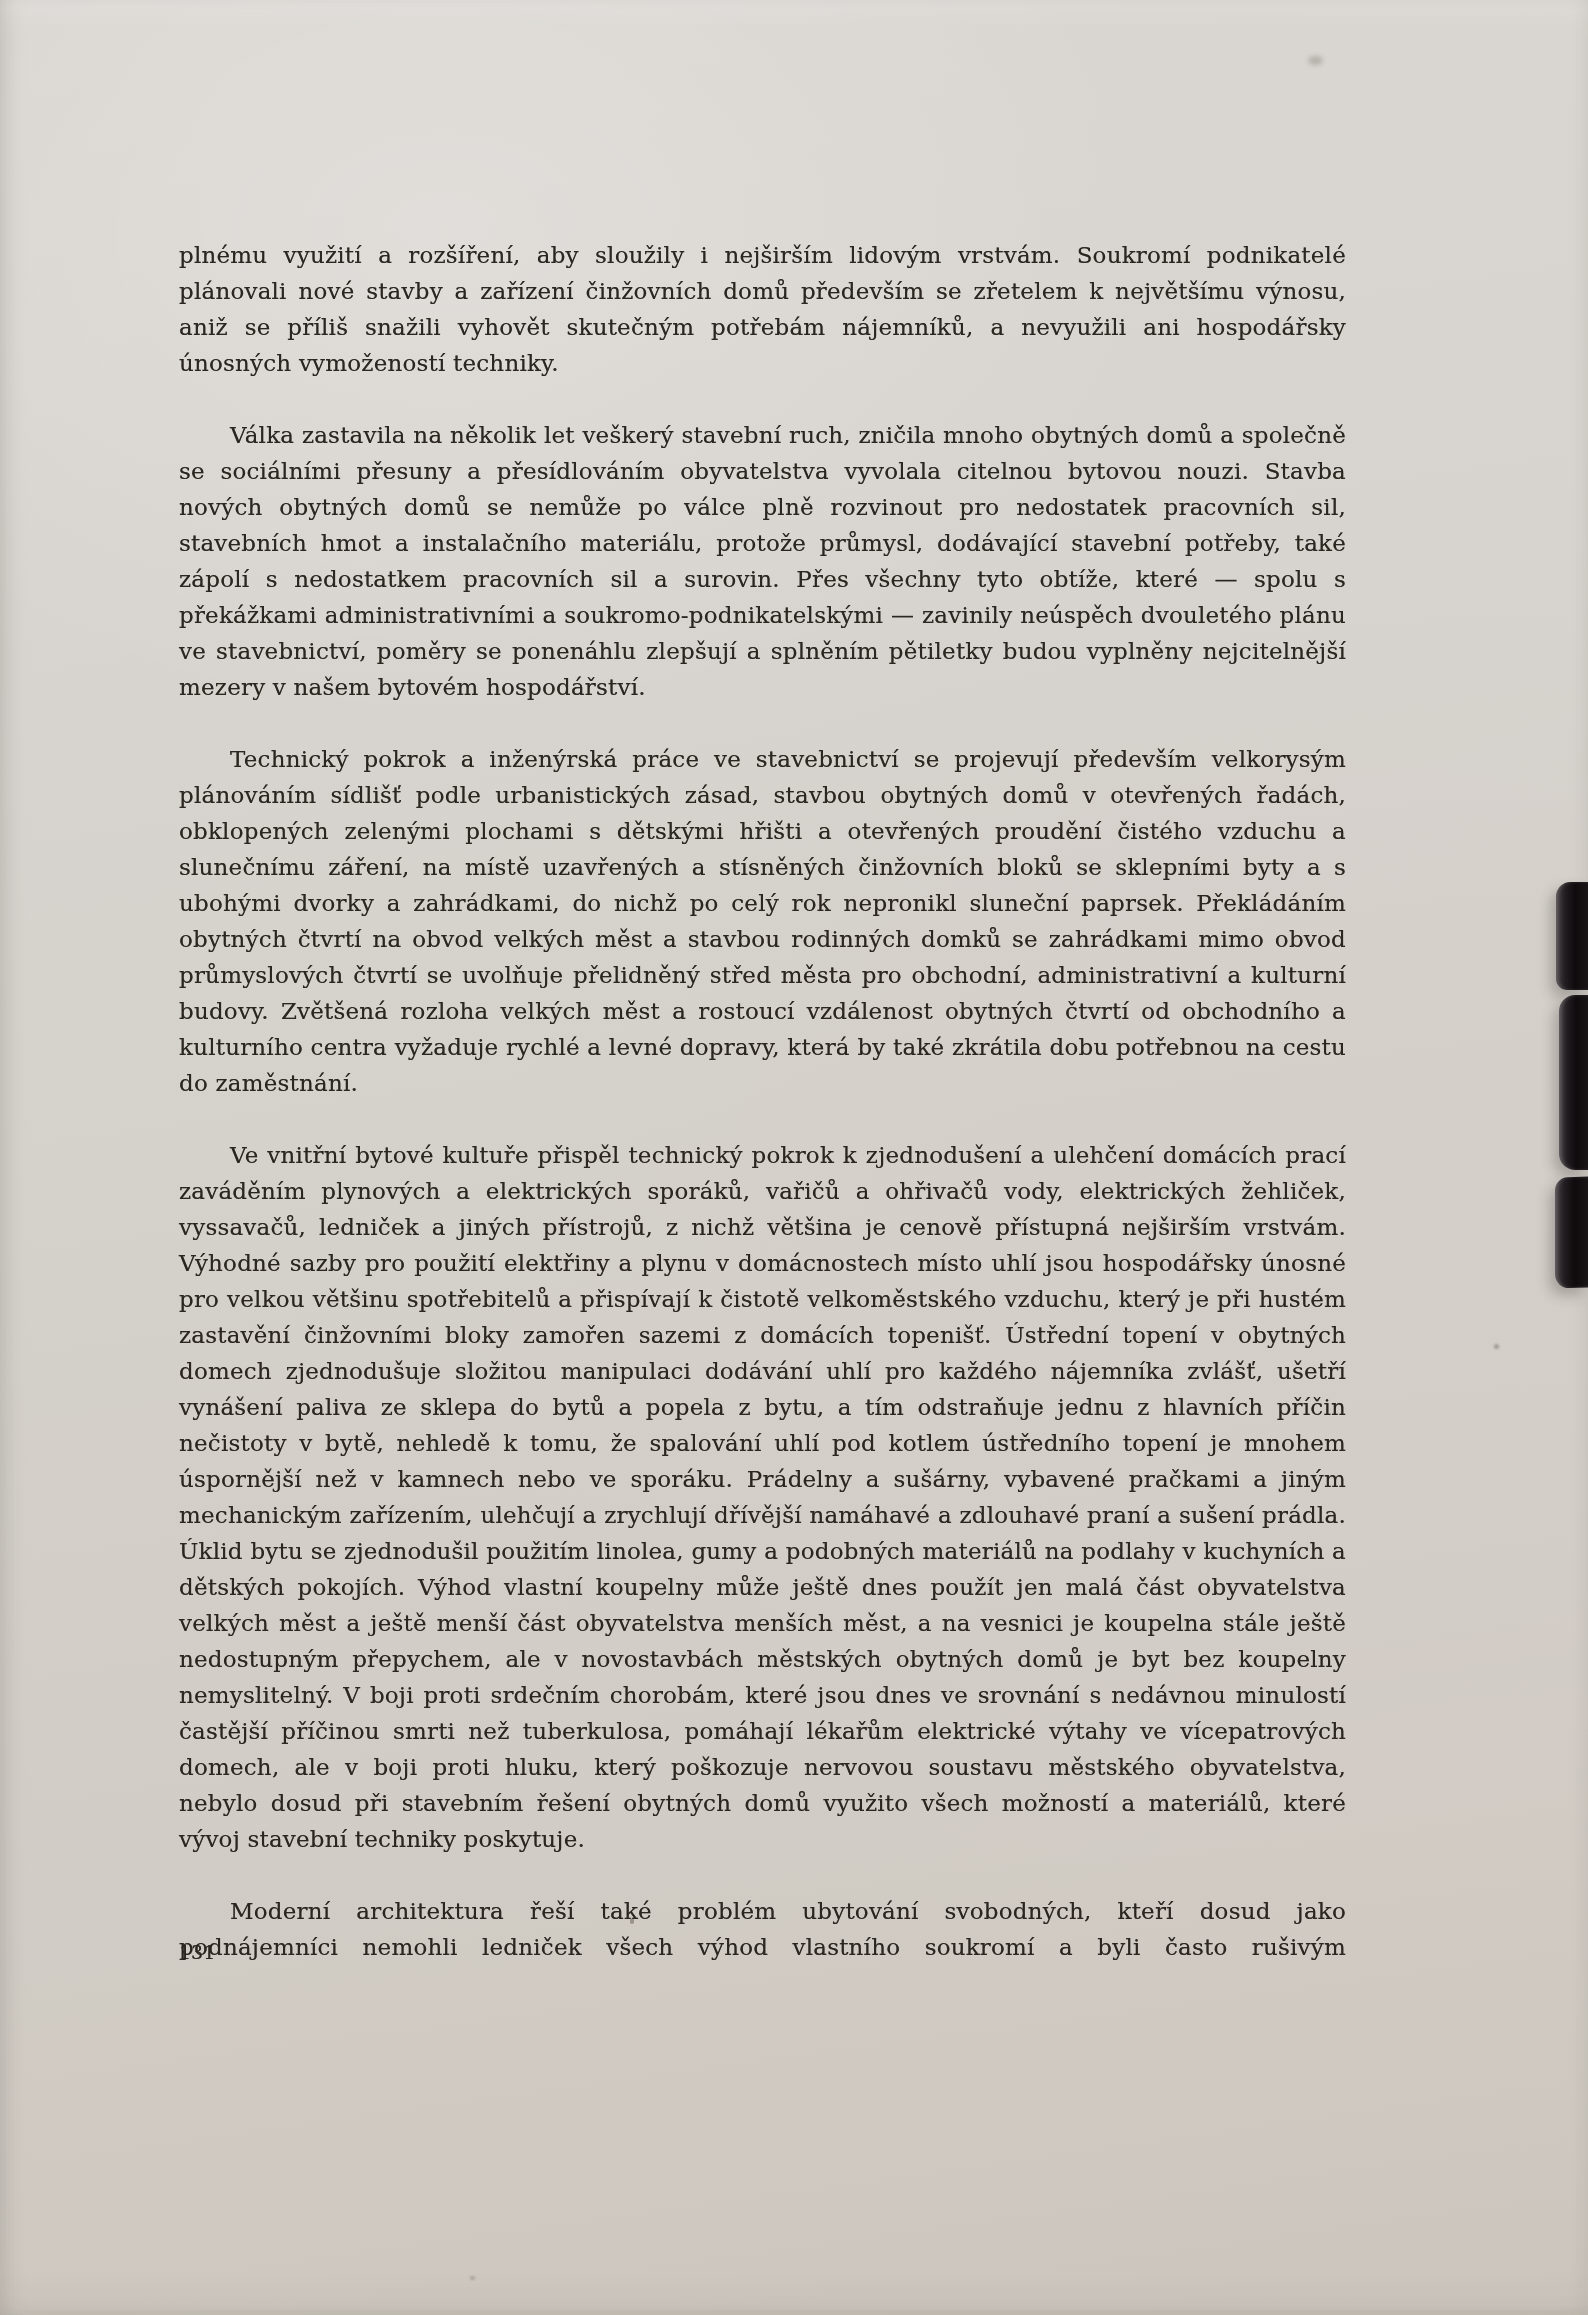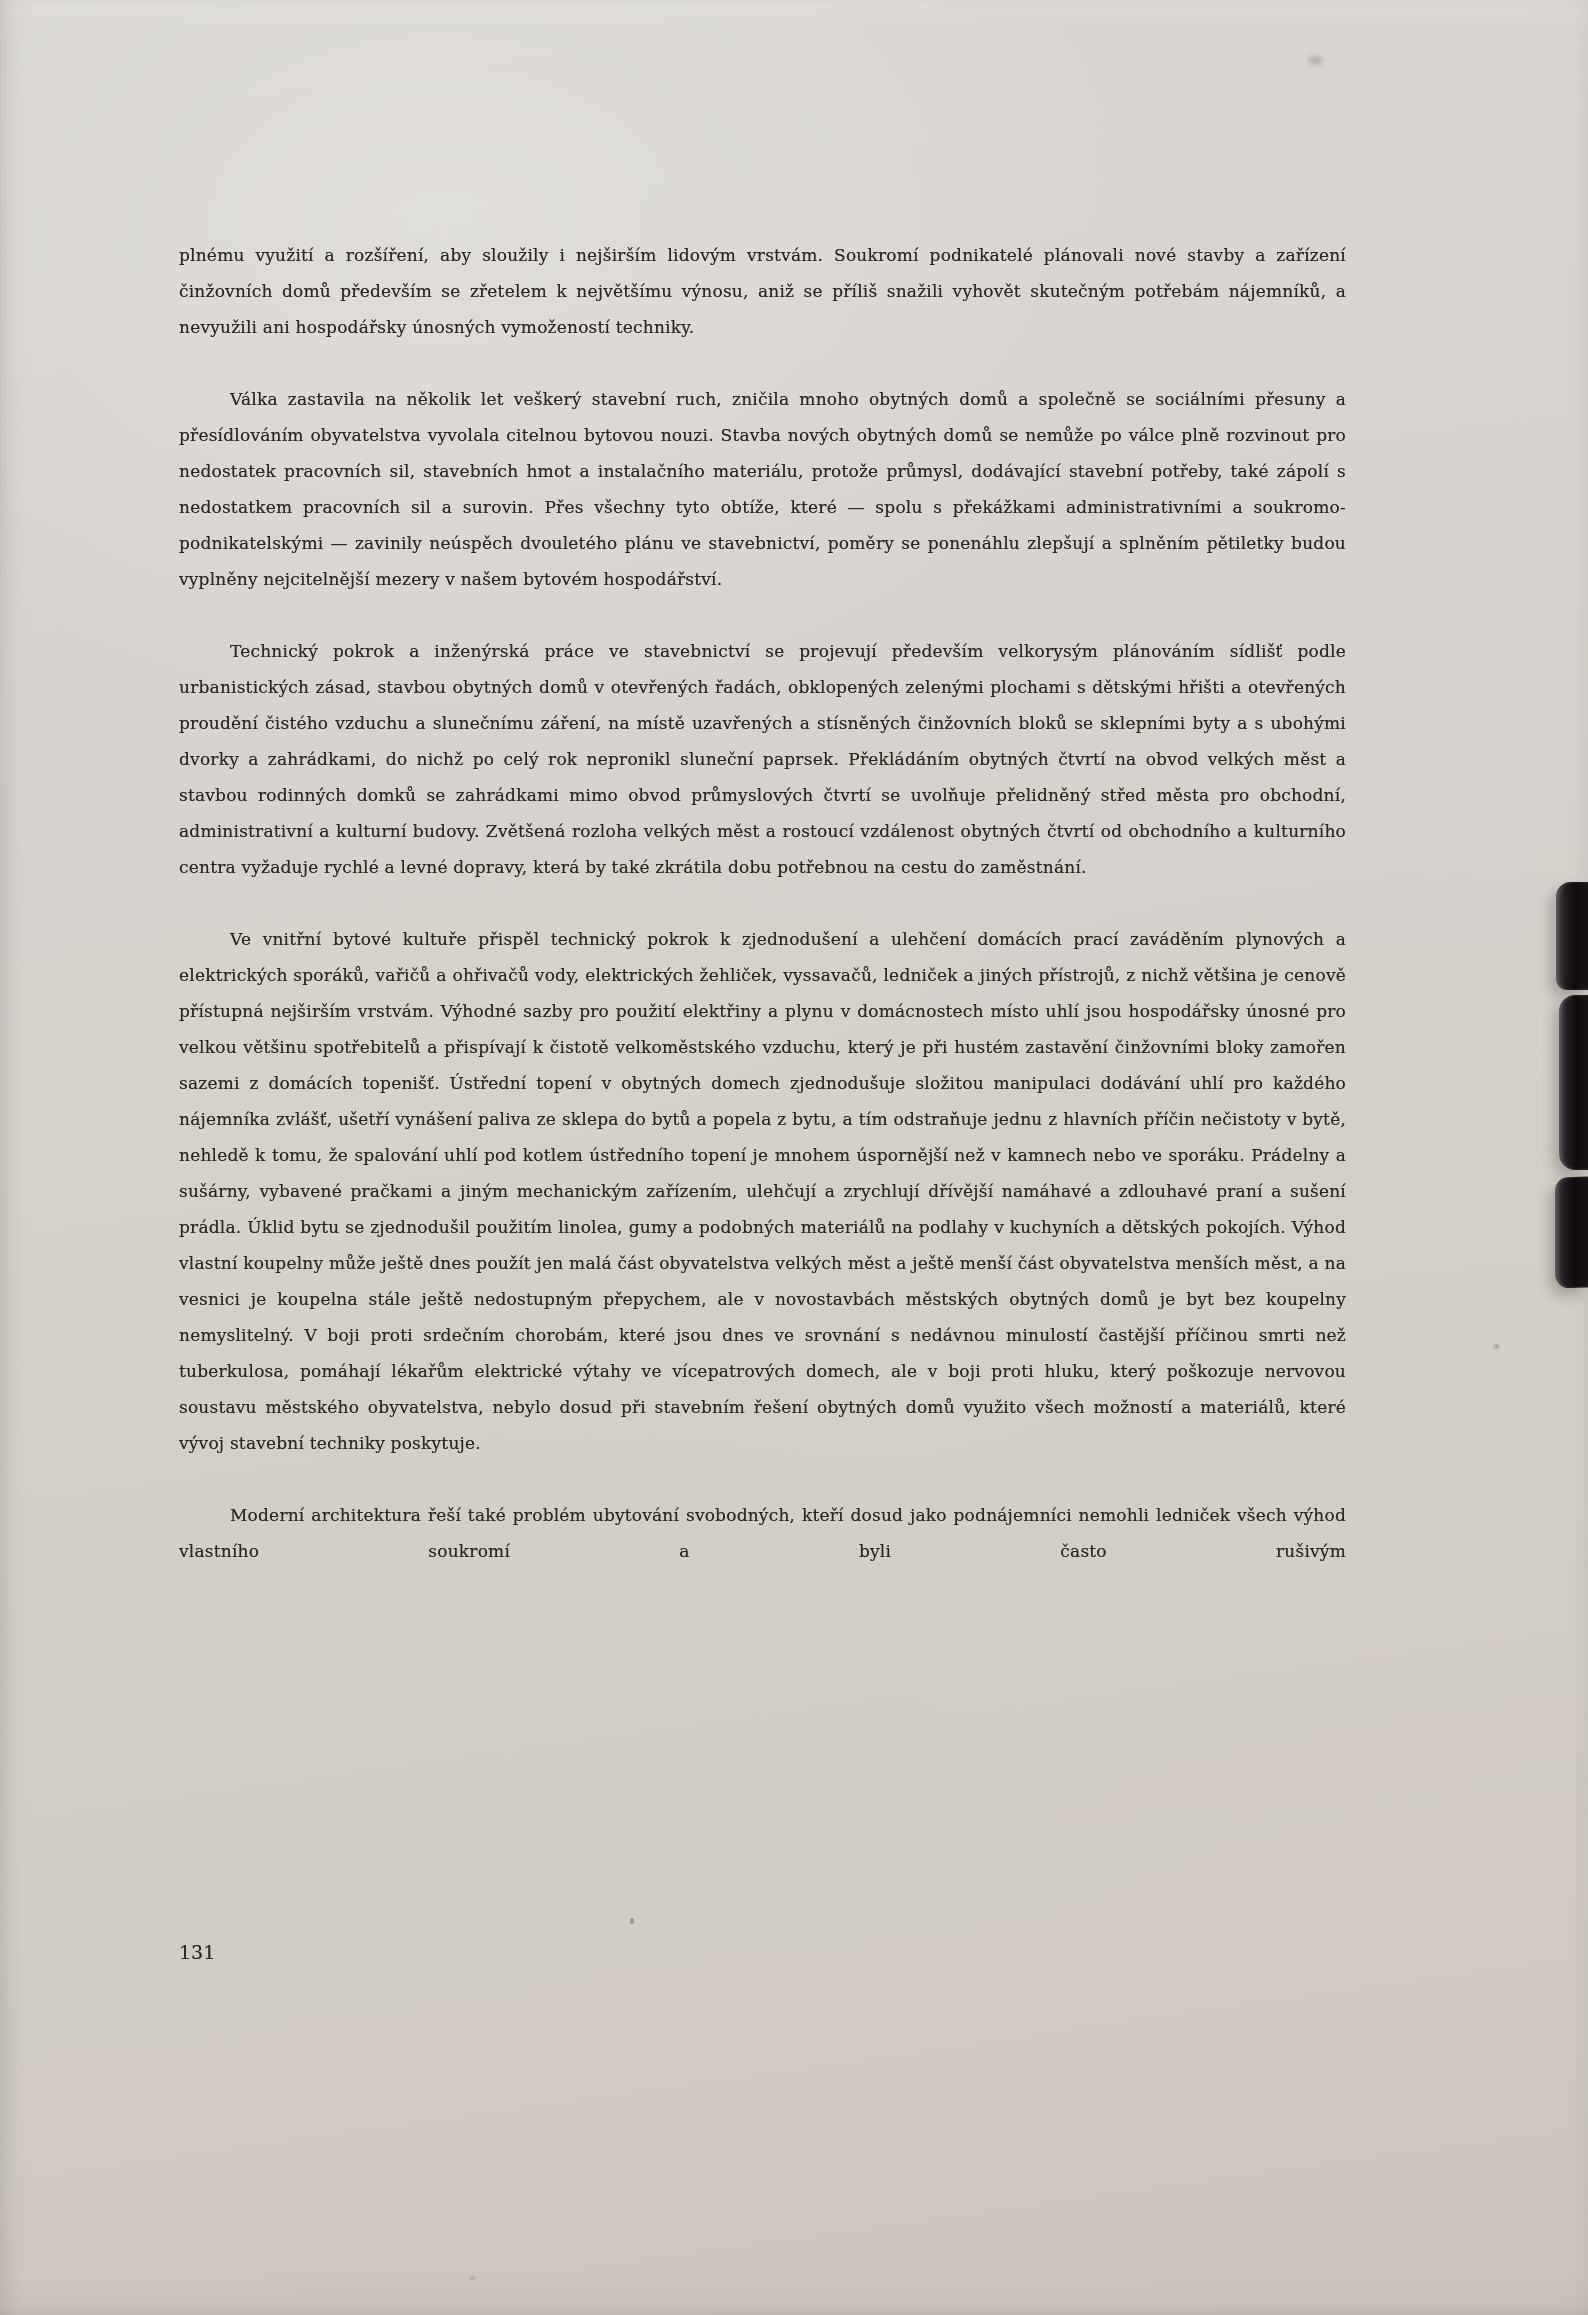--- a/index.html
+++ b/index.html
@@ -19,21 +19,21 @@
     box-shadow:
       inset 14.5px 0 23.5px -12.7px rgba(60,55,50,0.18),
       inset -9px 0 22px -12.7px rgba(60,55,50,0.10),
       inset 0 -27px 45px -27px rgba(60,55,50,0.12),
       inset 0 23.5px 36px -25px rgba(255,255,255,0.35);
   }
   .textblock {
     position: absolute;
     left: 179px; top: 237px; width: 1167px;
     font-family: "DejaVu Serif", "Liberation Serif", serif;
-    font-size: 17px;
+    font-size: 23px;
     line-height: 36px;
     color: #2b2620;
     text-align: justify;
     letter-spacing: 0.2px;
     text-shadow: 0 0 0.6px rgba(43,38,32,0.55);
   }
   .para { margin: 0; padding: 0; }
   .para--indent { text-indent: 51px; margin-top: 36px; }
   .para--runoff { text-align-last: justify; }
   .page-number {

